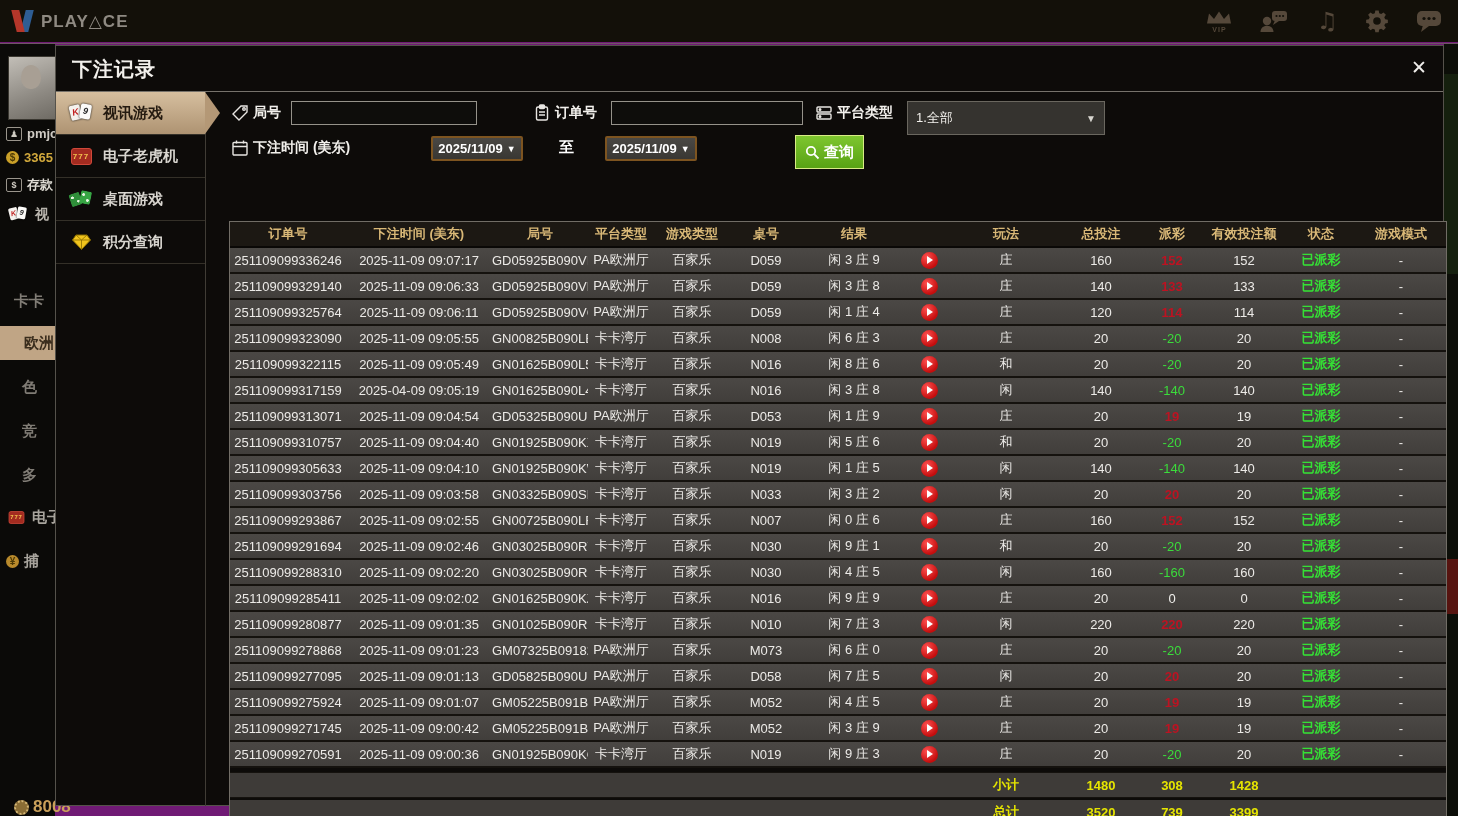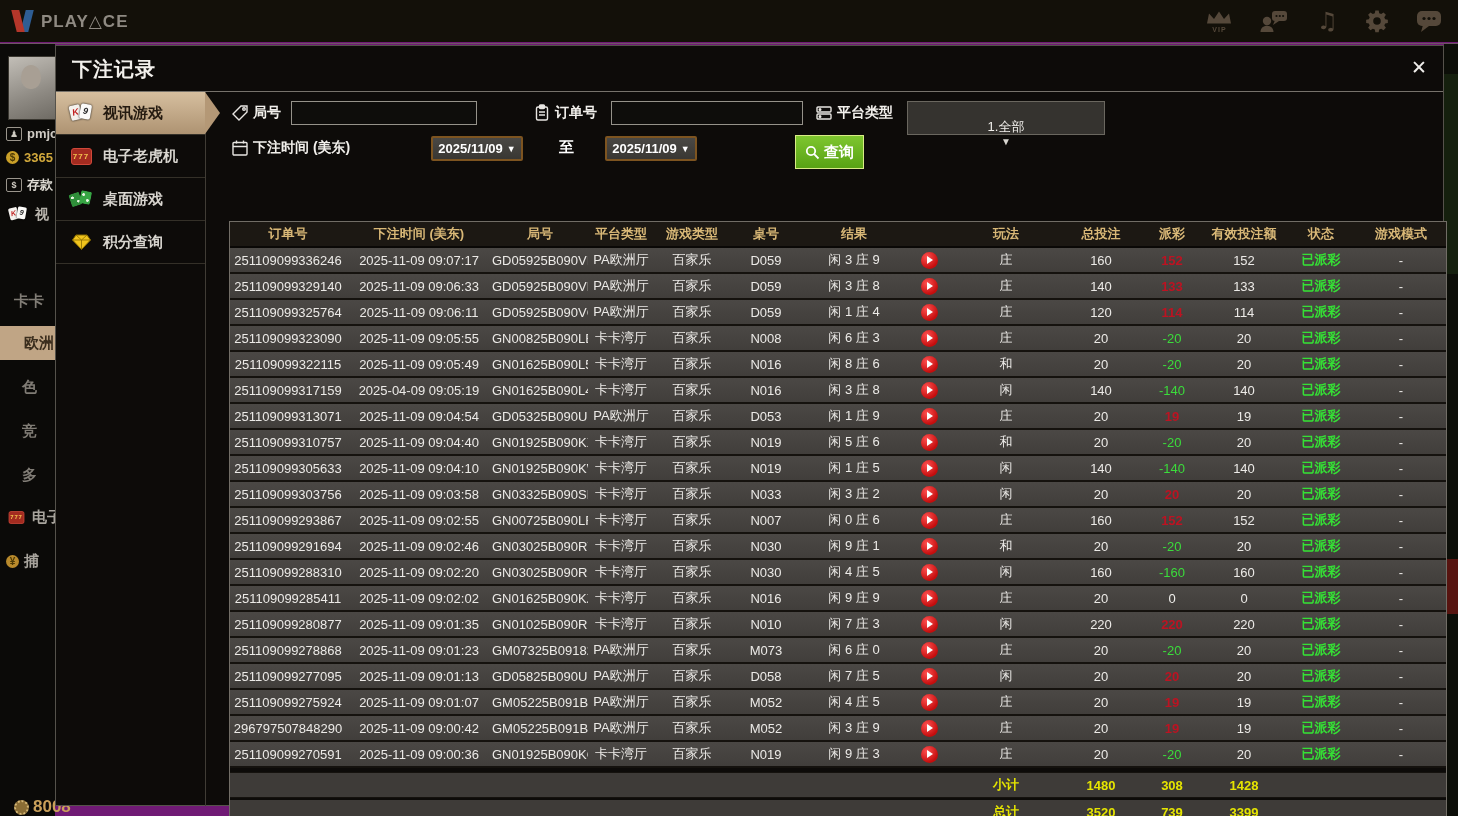--- a/index.html
+++ b/index.html
@@ -67,21 +67,21 @@
   .ic-doc{position:relative;width:13px;height:16px;background:#e07b2f;border-radius:2px;}
   .ic-doc::after{content:"";position:absolute;left:2px;top:4px;width:9px;height:8px;
             background:repeating-linear-gradient(180deg,#f8e3cd 0 1.5px,transparent 1.5px 4px);}
   
   .content{position:absolute;left:151px;top:46px;width:1238px;height:714px;}
   .flabel{position:absolute;color:#f2f0ec;font-size:14px;font-weight:bold;white-space:nowrap;}
   .ficon{position:absolute;width:18px;height:18px;}
   .txt-input{position:absolute;height:24px;background:#0e0d0b;border:1px solid #95928a;color:#eee;
              font-size:13px;padding:0 6px;box-sizing:border-box;}
   .dropdown{position:absolute;height:24px;background:#35332f;border:1px solid #6a675f;color:#f2f0ec;
-            font-size:13px;display:flex;align-items:center;justify-content:space-between;padding:16px 8px;box-sizing:border-box;cursor:pointer;flex-direction:column;}
+            font-size:13px;display:flex;align-items:center;justify-content:space-between;padding:16px 8px;box-sizing:border-box;cursor:pointer;}
   .dropdown .arr{color:#d8d6d0;font-size:10px;}
   .datebox{position:absolute;height:25px;background:linear-gradient(180deg,#4a4844,#393733);border:2px solid #7d5420;
            color:#fff;font-size:13px;font-weight:bold;display:flex;align-items:center;justify-content:center;gap:4px;
            box-sizing:border-box;cursor:pointer;border-radius:2px;}
   .datebox .arr{font-size:9px;}
   .to-label{position:absolute;color:#fff;font-size:15px;font-weight:bold;}
   .search-btn{position:absolute;height:27px;padding:16px 9px;background:linear-gradient(180deg,#7ec62f,#58a214);
               border:1px solid #d9ec86;color:#fff;font-size:15px;font-weight:bold;display:flex;align-items:center;gap:4px;
               cursor:pointer;box-sizing:border-box;}
   
@@ -686,21 +686,21 @@
                 </span>
               </span>
               <span class="cell">庄</span>
               <span class="cell">20</span>
               <span class="cell pay-red">19</span>
               <span class="cell">19</span>
               <span class="cell st-green">已派彩</span>
               <span class="cell">-</span>
             </div>
             <div class="trow grid">
-              <span class="cell">296797507848290</span>
+              <span class="cell">251109099271745</span>
               <span class="cell">2025-11-09 09:00:42</span>
               <span class="cell">GM05225B091B2</span>
               <span class="cell">PA欧洲厅</span>
               <span class="cell">百家乐</span>
               <span class="cell">M052</span>
               <span class="cell">闲 3 庄 9</span>
               <span class="cell">
                 <span class="play">
                   <i></i>
                 </span>

